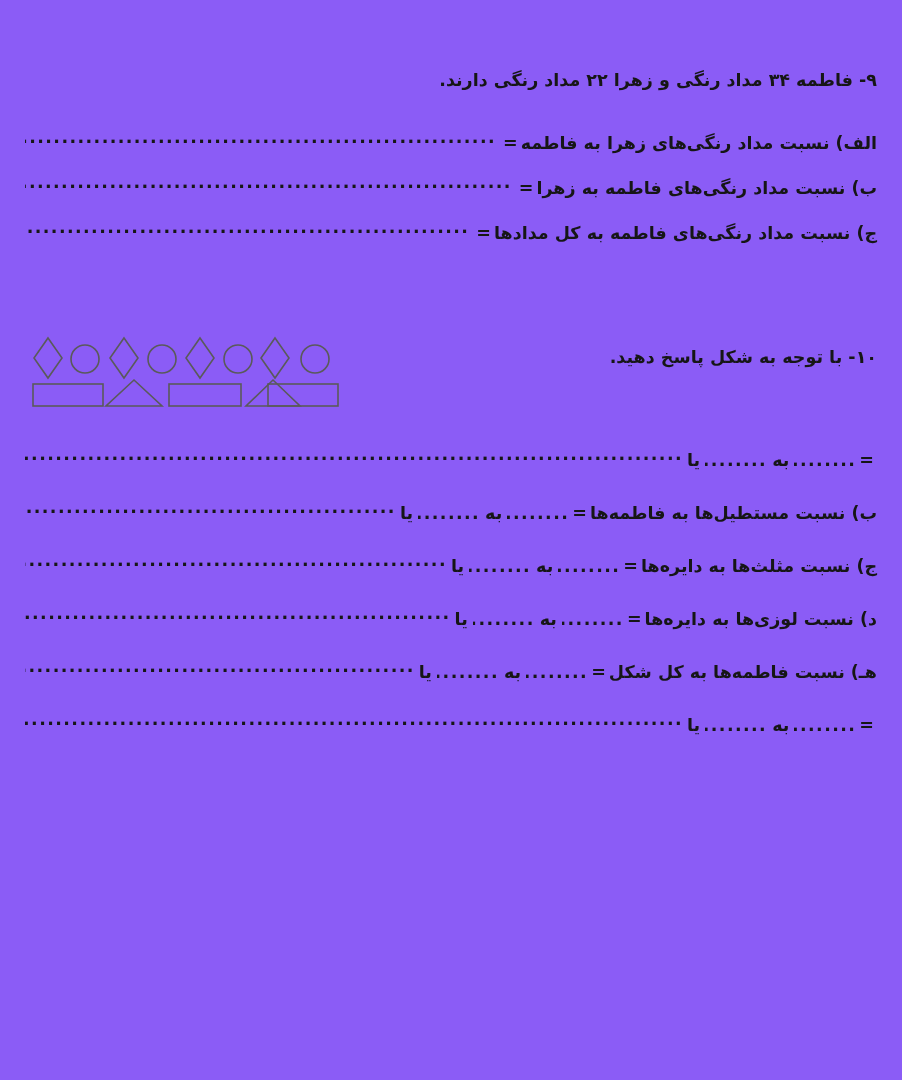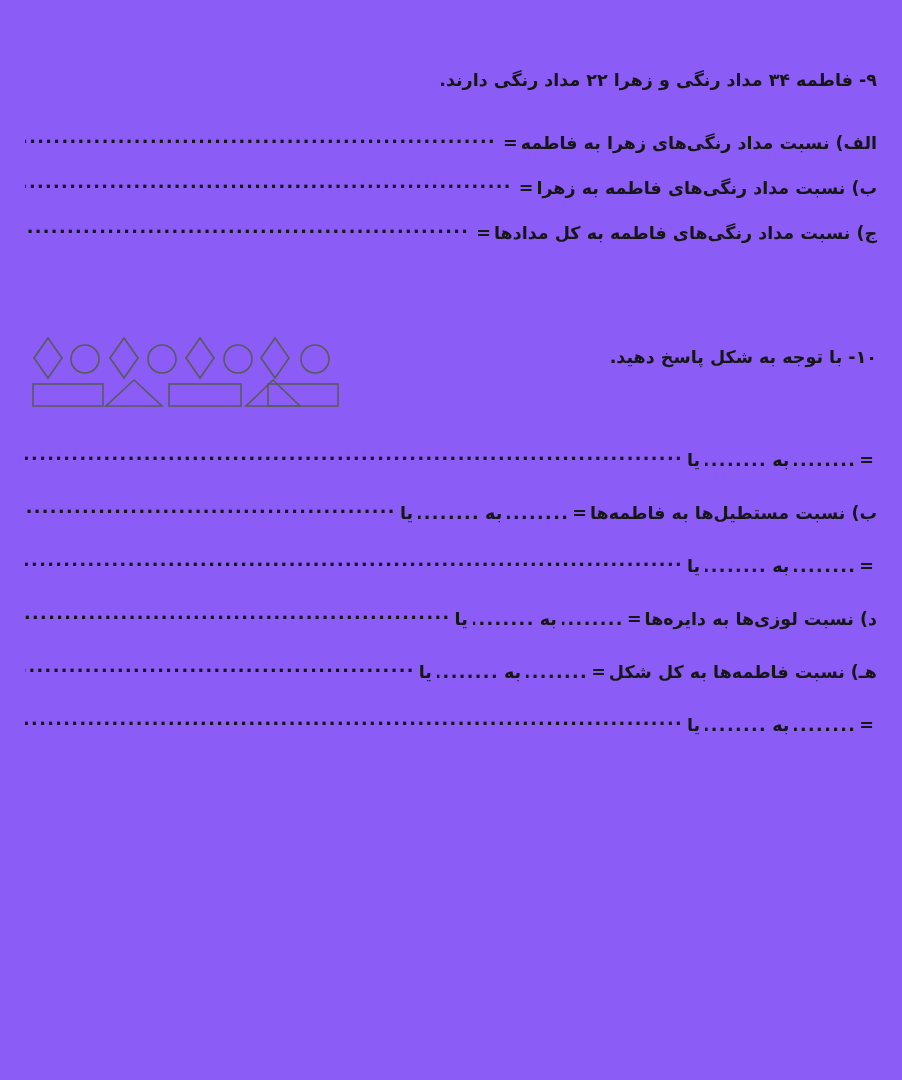--- a/index.html
+++ b/index.html
@@ -184,20 +184,21 @@
     <span class="txt spacer-sm"></span>
     <span class="txt">به</span>
     <span class="txt spacer-sm"></span>
     <span class="blank w1">..........</span>
     <span class="txt spacer-sm"></span>
     <span class="txt">یا</span>
     <span class="leader"></span>
   </div>
 
   <div class="row" style="top: 554px;">
+    <span class="txt">ج) نسبت مثلث‌ها به دایره‌ها</span>
     <span class="txt eq">=</span>
     <span class="blank w1">..........</span>
     <span class="txt spacer-sm"></span>
     <span class="txt">به</span>
     <span class="txt spacer-sm"></span>
     <span class="blank w1">..........</span>
     <span class="txt spacer-sm"></span>
     <span class="txt">یا</span>
     <span class="leader"></span>
   </div>

